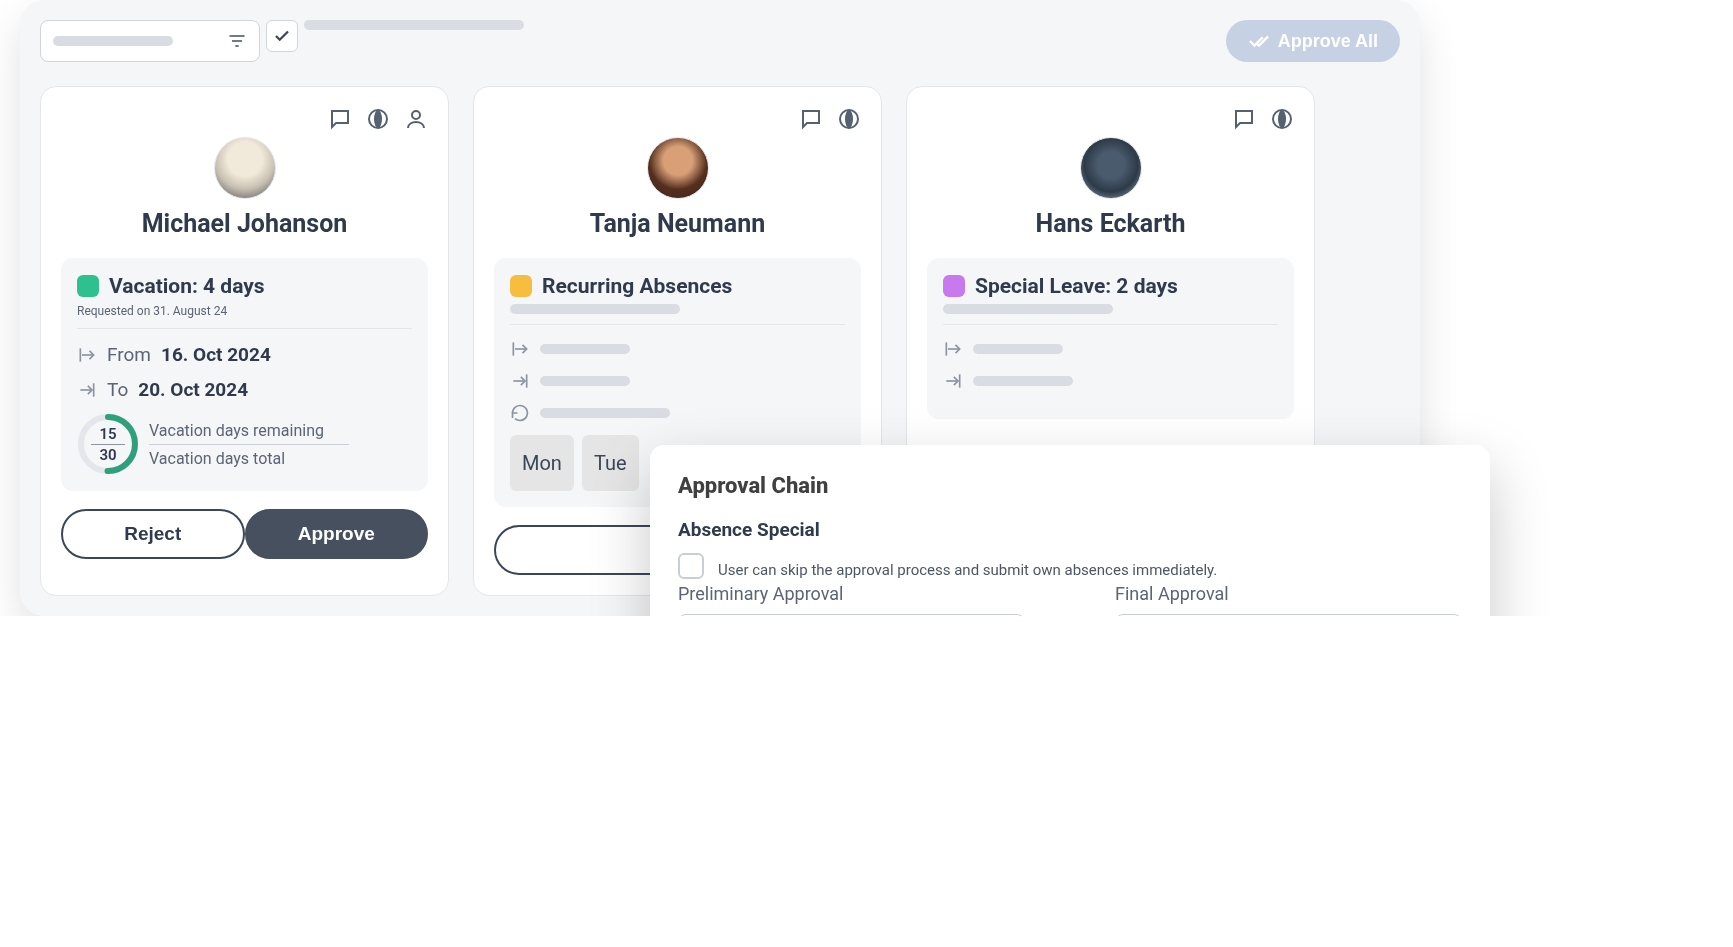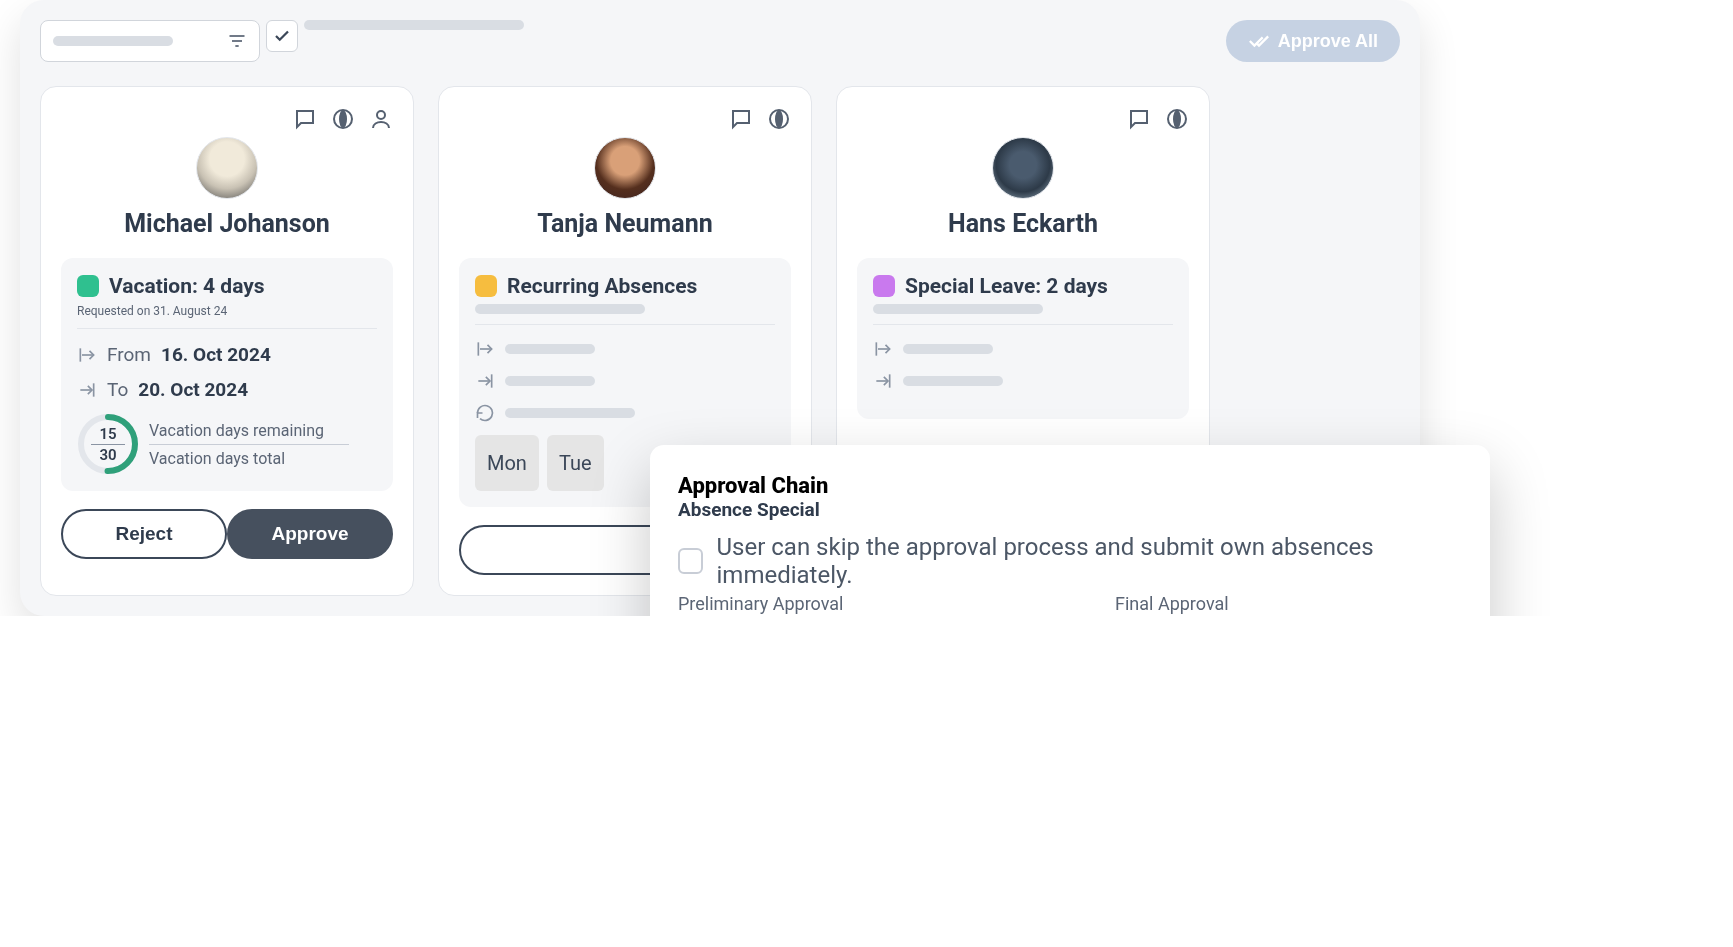--- a/index.html
+++ b/index.html
@@ -64,21 +64,21 @@
     cursor: pointer;
   }
   .cards {
     display: flex;
     gap: 24px;
   }
   .card {
     background: #fff;
     border: 1px solid #e3e6eb;
     border-radius: 16px;
-    width: 374px;
+    width: 409px;
     padding: 20px;
     display: flex;
     flex-direction: column;
   }
   .card-icons {
     display: flex;
     gap: 14px;
     justify-content: flex-end;
     color: #556070;
   }
@@ -202,35 +202,36 @@
     width: 840px;
     background: #fff;
     border-radius: 14px;
     box-shadow: 0 24px 60px rgba(0,0,0,0.22);
     padding: 28px 28px 24px 28px;
     z-index: 10;
   }
   .modal h2 {
     font-size: 22px;
     font-weight: 800;
-    color: #000000;
+    color: #404040;
+    margin-bottom: 20px;
   }
   .modal h3 {
     font-size: 19px;
     font-weight: 700;
     color: #2f3b4c;
     margin-bottom: 12px;
   }
   .check-row {
     display: flex;
-    align-items: center;
+    align-items: flex-end;
     gap: 14px;
     margin-bottom: 4px;
     color: #4c5766;
-    font-size: 24px;
+    font-size: 15px;
   }
   .checkbox {
     width: 26px; height: 26px;
     border: 2px solid #c8cdd6;
     border-radius: 6px;
     background: #fff;
   }
   .approval-cols {
     display: flex;
     gap: 90px;

